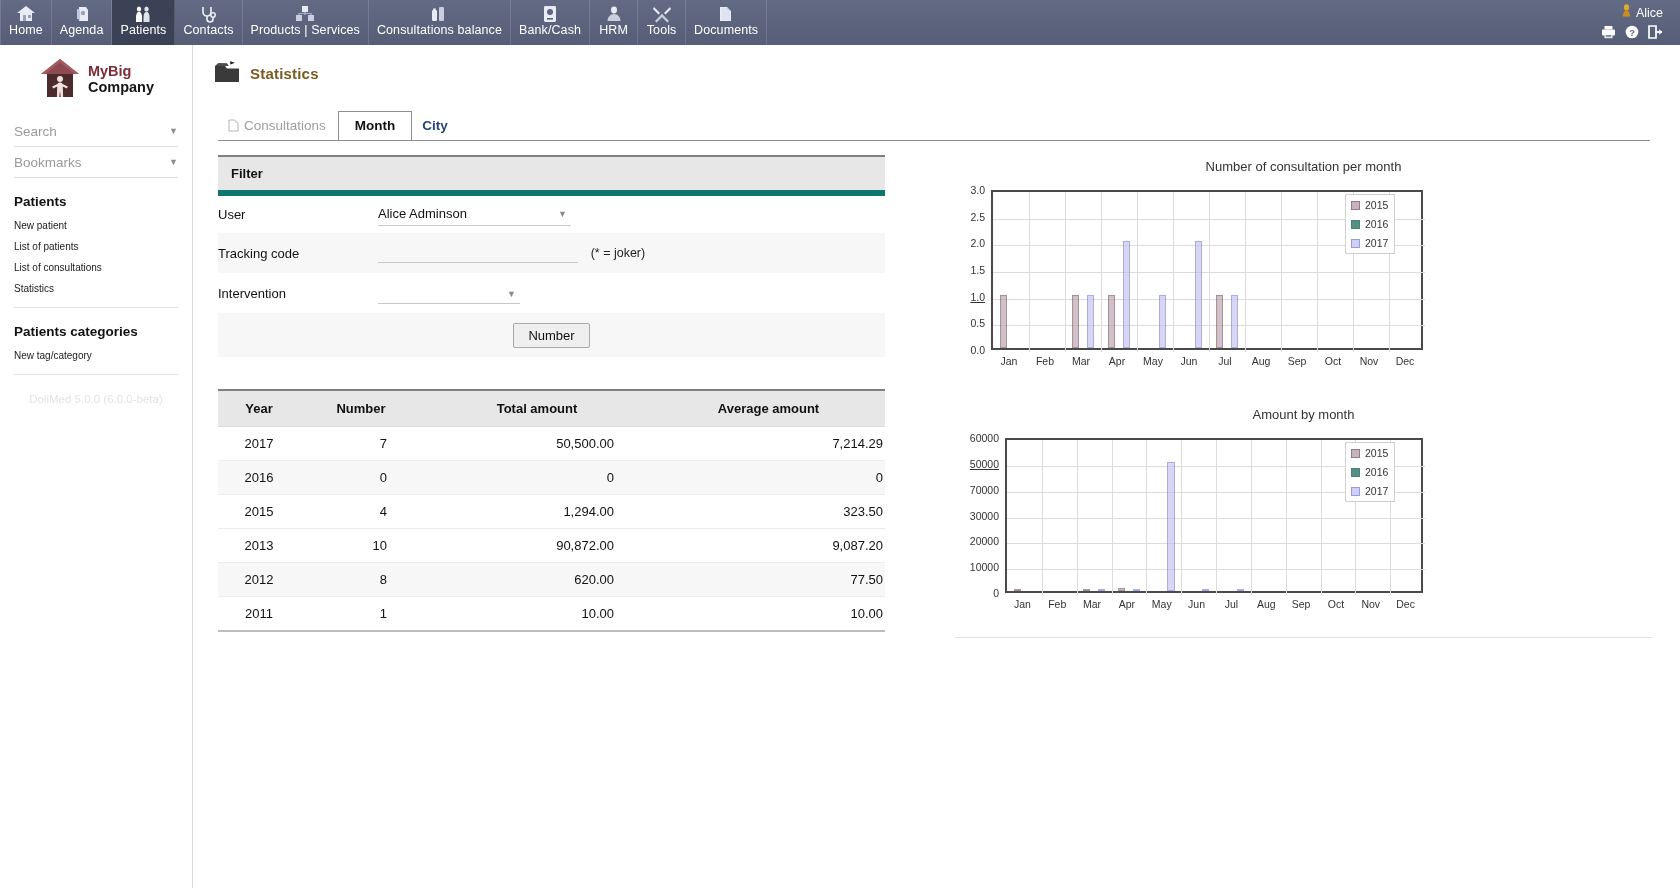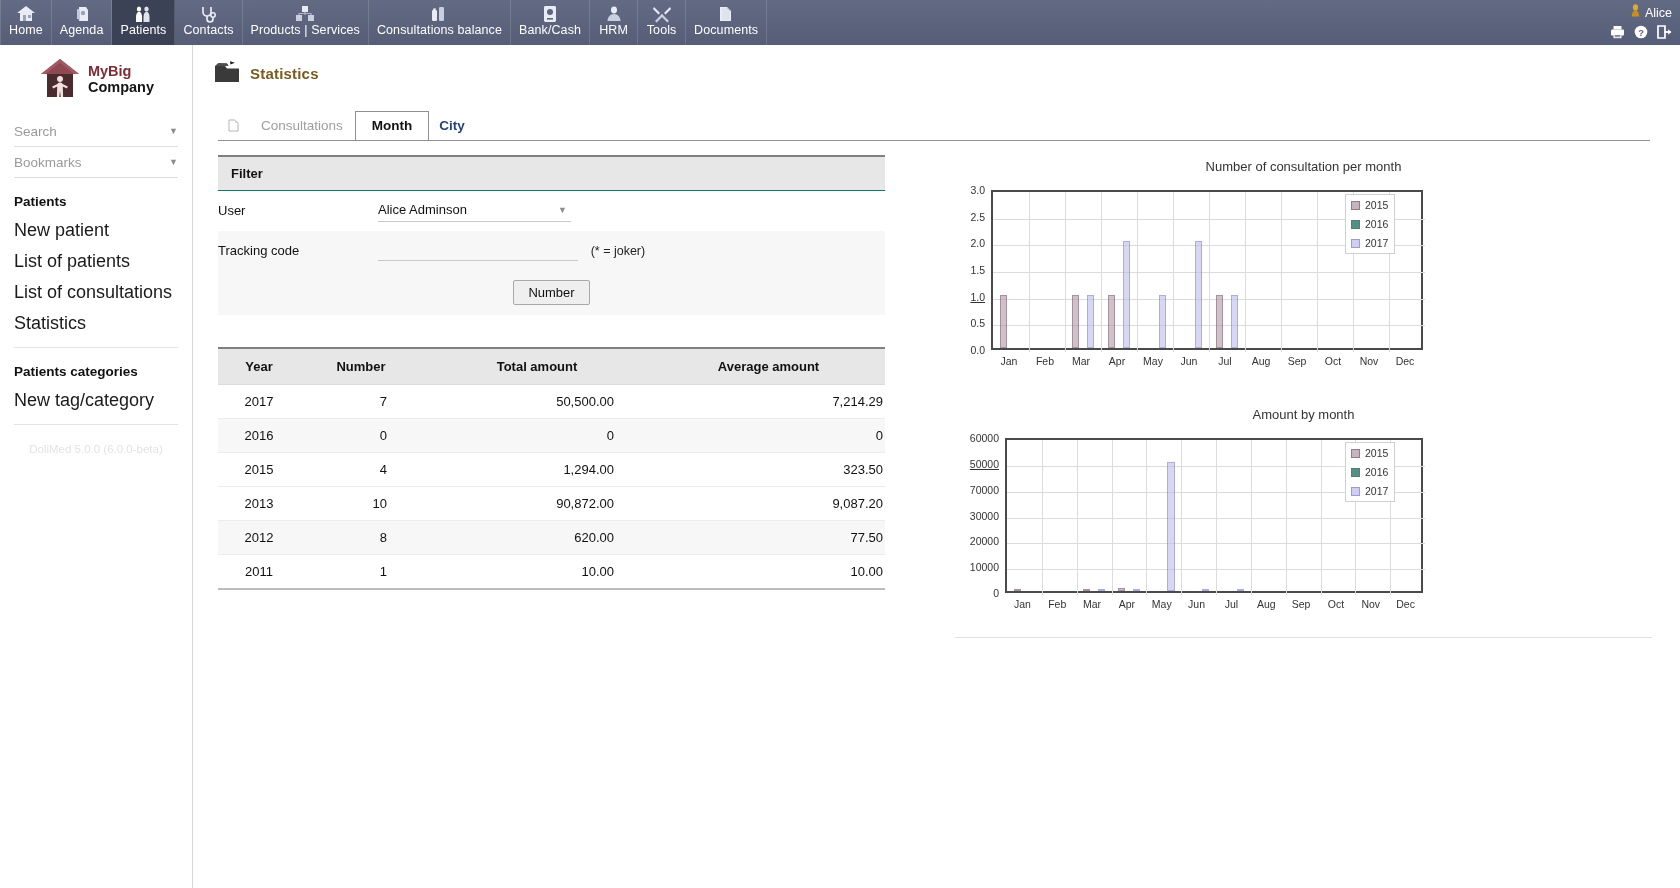--- a/index.html
+++ b/index.html
@@ -32,21 +32,21 @@
   .topmenu-item:first-child { border-left:1px solid rgba(255,255,255,0.14); }
   .topmenu-item.active { background:#3c4256; }
   .topmenu-icon {
     height:19px; width:22px; display:flex; align-items:center; justify-content:center;
     margin-bottom:1px;
   }
   .topmenu-icon svg { display:block; }
   .topmenu-label { font-size:12.5px; line-height:13px; white-space:nowrap; letter-spacing:0.1px;}
 
   .topright {
-    margin-left:auto; height:45px; padding-right:8px;
+    margin-left:auto; height:45px; padding-right:17px;
     display:flex; flex-direction:column; align-items:flex-end;
   }
   .topright-user {
     display:flex; align-items:center; gap:4px;
     color:#fff; font-size:12.5px; margin-top:4px; cursor:pointer;
   }
   .topright-icons { display:flex; align-items:center; gap:9px; margin-top:4px; }
   .topright-icons span { cursor:pointer; display:flex; }
 
   
@@ -64,35 +64,35 @@
   .side-select {
     margin:0 14px; height:31px;
     border-bottom:1px solid #dedede;
     display:flex; align-items:center; justify-content:space-between;
     color:#9a9a9a; font-size:13.5px; cursor:pointer;
   }
   .caret-sm { color:#8d8d8d; font-size:9px; }
 
   .side-group { margin:0 14px; padding-top:14px; border-bottom:1px solid #e3e3e3; padding-bottom:8px;}
   .side-title { font-weight:bold; font-size:13.5px; color:#111; padding:2px 0 6px 0; }
-  .side-link { display:block; font-size:18px; color:#1a1a1a; padding:5px 0; cursor:pointer; text-decoration:none; }
+  .side-link { display:block; font-size:10px; color:#1a1a1a; padding:5px 0; cursor:pointer; text-decoration:none; }
   .side-version {
     margin:18px 14px 0 14px; font-size:11.5px; color:#e3e3e3; text-align:center;
   }
 
   
   .main { position:absolute; top:45px; left:193px; width:1487px; height:843px; background:#fff; }
 
   .page-head { display:flex; align-items:center; gap:9px; padding:14px 0 0 20px; }
   .page-title { font-size:15px; font-weight:bold; color:#7a5a21; letter-spacing:0.2px; }
 
   
   .tabs { display:flex; align-items:flex-end; margin:22px 0 0 25px; height:30px; }
   .tab {
-    display:flex; align-items:center; gap:22px;
+    display:flex; align-items:center; gap:5px;
     padding:6px 12px 7px 10px;
     font-size:13.5px; cursor:pointer; white-space:nowrap;
   }
   .tab.disabled { color:#9e9e9e; }
   .tab.active {
     font-weight:bold; color:#111;
     border:1px solid #8f8f8f; border-bottom:1px solid #fff;
     background:#fff; position:relative; top:1px;
     padding:6px 16px 7px 16px;
   }
@@ -102,21 +102,21 @@
   
   .cols { display:flex; margin-top:14px; }
   .col-left { width:700px; padding-left:25px; }
   .col-right { flex:1; padding-left:62px; padding-right:28px; }
 
   
   .tbl { width:667px; border-collapse:collapse; }
   .tbl-top-border { border-top:2px solid #808080; }
   .filter-head {
     background:#e7e7e7; font-weight:bold; font-size:13px;
-    padding:9px 0 9px 13px; border-bottom:1px solid #0f766e;
+    padding:9px 0 9px 13px; border-bottom:6px solid #0f766e;
   }
   .frow td { padding:0; }
   .frow { height:40px; }
   .frow.alt { background:#f7f7f7; }
   .fcell-label { width:160px; padding-left:13px; font-size:13px; color:#111; }
   .fcell-val { padding-left:0; }
   .sel-underline {
     display:inline-flex; align-items:center; justify-content:space-between;
     border-bottom:1px solid #c9c9c9;
     font-size:13px; color:#111; padding:3px 4px 4px 0;
@@ -423,20 +423,29 @@
               <span>Alice Adminson</span>
               <span class="caret-sm">▼</span>
             </div>
           </td>
         </tr>
         <tr class="frow alt">
           <td class="fcell-label">Tracking code</td>
           <td class="fcell-val">
             <input class="txt-underline" type="text" value="" placeholder="" style="">
             <span class="joker">(* = joker)</span>
+          </td>
+        </tr>
+        <tr class="frow">
+          <td class="fcell-label">Intervention</td>
+          <td class="fcell-val">
+            <div class="sel-underline sel-interv">
+              <span></span>
+              <span class="caret-sm">▼</span>
+            </div>
           </td>
         </tr>
         <tr>
           <td class="refresh-row" colspan="2">
             <button class="btn">Number</button>
           </td>
         </tr>
       </tbody>
         </table>
 

